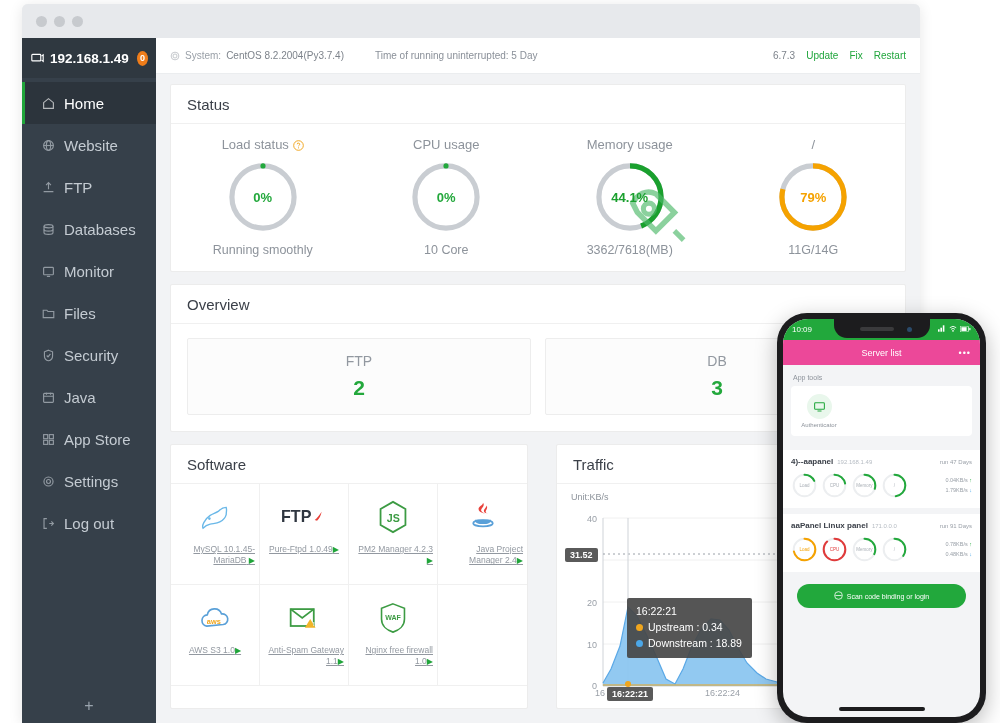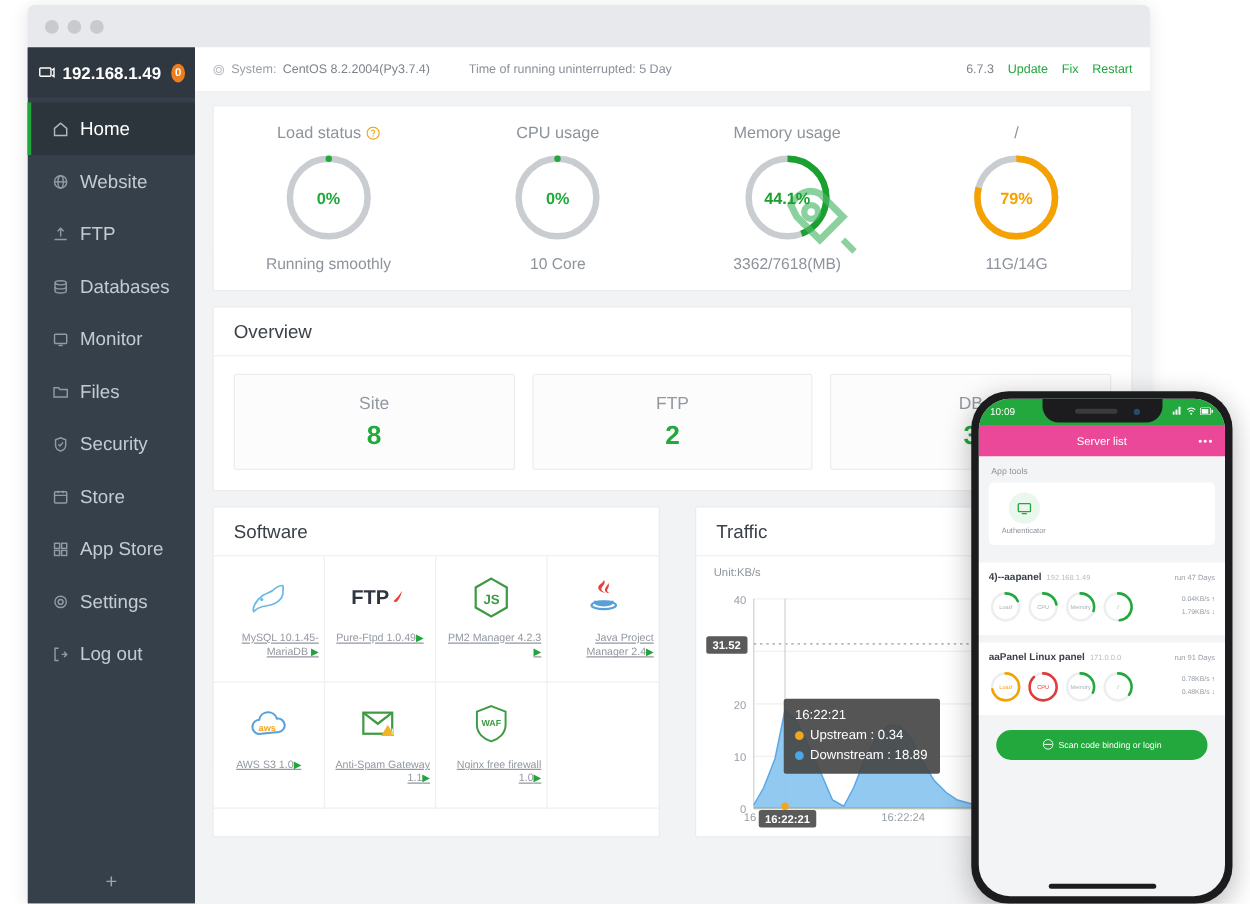--- a/index.html
+++ b/index.html
@@ -306,21 +306,21 @@
               </span>
             <span>Security</span>
           </div>
           <div class="sb-item">
             <span class="sb-ico">
                 <svg viewBox="0 0 16 16">
                   <rect x="2" y="3" width="12" height="11" rx="1"></rect>
                   <path d="M2 6.5h12M5.5 2v2.5M10.5 2v2.5"></path>
                 </svg>
               </span>
-            <span>Store</span>
+            <span>Java</span>
           </div>
           <div class="sb-item">
             <span class="sb-ico">
                 <svg viewBox="0 0 16 16">
                   <rect x="2" y="2" width="5" height="5"></rect>
                   <rect x="9" y="2" width="5" height="5"></rect>
                   <rect x="2" y="9" width="5" height="5"></rect>
                   <rect x="9" y="9" width="5" height="5"></rect>
                 </svg>
               </span>
@@ -365,20 +365,21 @@
             <span class="tb-ver">6.7.3</span>
             <span class="tb-link">Update</span>
             <span class="tb-link">Fix</span>
             <span class="tb-link">Restart</span>
           </span>
         </div>
 
         <div class="content">
 
           <div class="card">
+            <div class="card-head">Status</div>
             <div class="status-body">
 
               <div class="gauge-cell">
                 <div class="gauge-title">
                   <span>Load status</span>
                   <span class="help-ico">
                     <svg viewBox="0 0 16 16">
                         <circle cx="8" cy="8" r="7" fill="none" stroke="#f0a61e" stroke-width="1.4"></circle>
                         <path d="M6.2 6.2a1.8 1.8 0 113 1.4c-.7.5-1.2.8-1.2 1.6" fill="none" stroke="#f0a61e" stroke-width="1.3"></path>
                         <circle cx="8" cy="11.4" r=".8" fill="#f0a61e"></circle>
@@ -443,24 +444,20 @@
                 </div>
                 <div class="gauge-sub">11G/14G</div>
               </div>
 
             </div>
           </div>
 
           <div class="card">
             <div class="card-head">Overview</div>
             <div class="ov-body">
-              <div class="ov-box">
-                <div class="ov-lbl">Site</div>
-                <div class="ov-num">8</div>
-              </div>
               <div class="ov-box">
                 <div class="ov-lbl">FTP</div>
                 <div class="ov-num">2</div>
               </div>
               <div class="ov-box">
                 <div class="ov-lbl">DB</div>
                 <div class="ov-num">3</div>
               </div>
             </div>
           </div>

